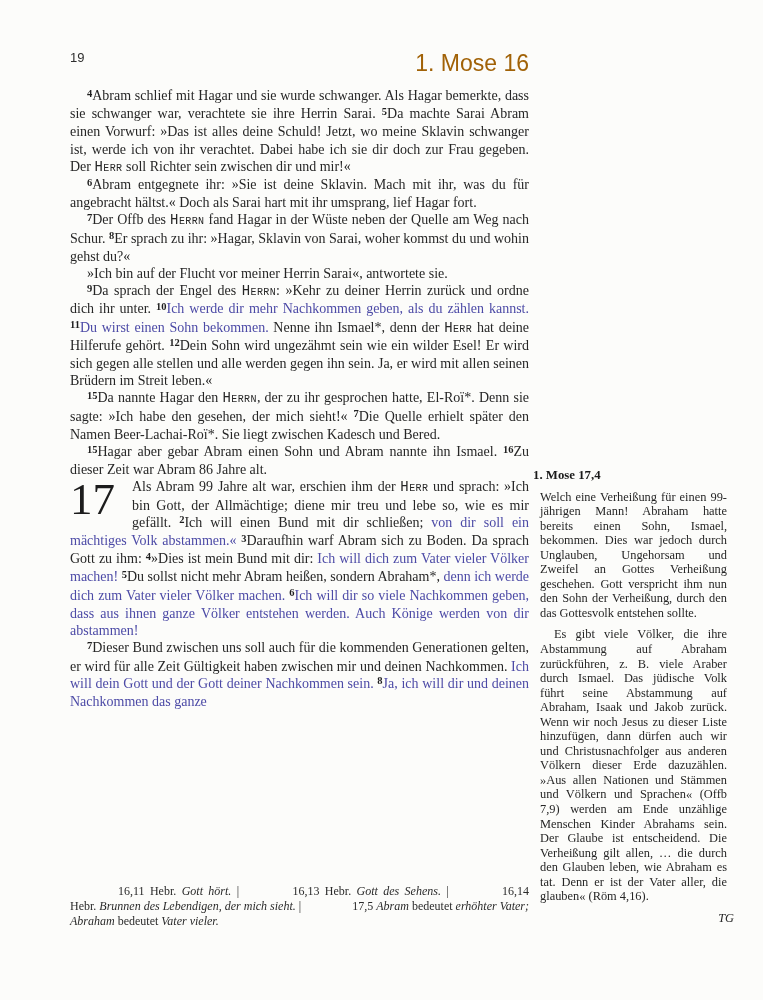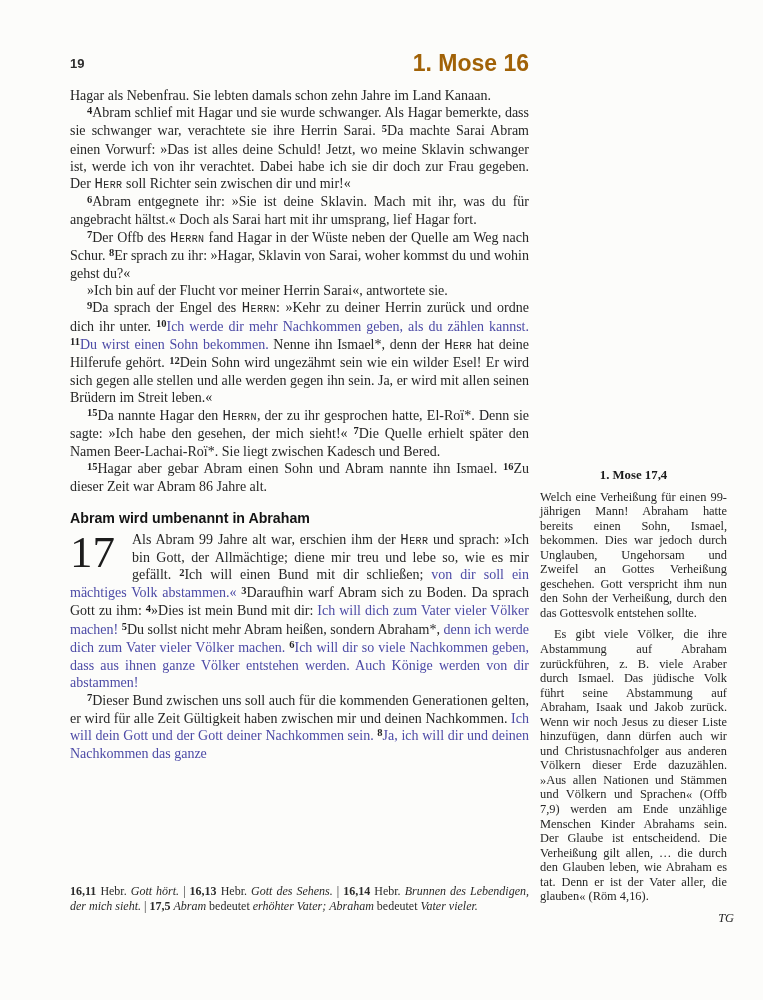--- a/index.html
+++ b/index.html
@@ -13,23 +13,22 @@
     font-family: "Liberation Serif", serif;
   }
 
   
   .hdr {
     position: absolute;
     left: 70px; top: 50px;
     width: 459px;
     display: flex;
     justify-content: space-between;
-    align-items: center;
+    align-items: flex-start;
     font-family: "Liberation Sans", sans-serif;
-    font-weight: bold;
   }
   .hdr .pno { font-size: 13px; color: #2e2e2e; }
   .hdr .rhead { font-size: 23px; color: #a16207; }
 
   
   .main-col {
     position: absolute;
     left: 70px; top: 87px;
     width: 459px;
     font-size: 14px;
@@ -58,21 +57,21 @@
     margin: 3px 17px 0 0;
     font-weight: 400;
   }
 
   
   .r-n  { }
   .r-v  { font-weight: 700; font-size: 10.5px; position: relative; top: -3.5px; color: #1e1e1e; }
   .r-a  { color: #4c4aa6; }
   .r-sc { font-variant: small-caps; letter-spacing: 0.4px; font-family: Liberation Mono, monospace; }
   .r-i  { font-style: italic; }
-  .r-b  { font-weight: 700; }
+  .r-b  { font-weight: 400; margin-left: 48px; }
 
   
   .footnotes {
     position: absolute;
     left: 70px; top: 884px;
     width: 459px;
     font-size: 12px;
     line-height: 15.2px;
     text-align: justify;
     color: #2a2a2a;
@@ -86,21 +85,21 @@
     font-size: 12.4px;
     line-height: 14.55px;
     text-align: justify;
     hyphens: auto;
     color: #262626;
   }
   .sidebar h3 {
     font-size: 12.8px;
     font-weight: 700;
     margin: 0 0 1px 0;
-    text-align: center;
+    text-align: left;
     color: #1a1a1a;
   }
   .sidebar p { margin: 7px; }
   .sidebar p.indent { text-indent: 14px; }
   .sidebar .sig {
     text-align: right;
     font-style: italic;
     margin-top: 2px;
   }
 </style>
@@ -109,31 +108,29 @@
 
 <div class="page">
 
   <div class="hdr">
     <span class="pno">19</span>
     <span class="rhead">1. Mose 16</span>
   </div>
 
   <div class="main-col">
     <div>
-        <p><span class="r-n">Hagar als Nebenfrau. Sie lebten damals schon zehn Jahre im Land Kanaan.</span></p>
         <p class="indent"><span class="r-v">4</span><span class="r-n">Abram schlief mit Hagar und sie wurde schwanger. Als Hagar bemerkte, dass sie schwanger war, verachtete sie ihre Herrin Sarai. </span><span class="r-v">5</span><span class="r-n">Da machte Sarai Abram einen Vorwurf: »Das ist alles deine Schuld! Jetzt, wo meine Sklavin schwanger ist, werde ich von ihr verachtet. Dabei habe ich sie dir doch zur Frau gegeben. Der </span><span class="r-sc">Herr</span><span class="r-n"> soll Richter sein zwischen dir und mir!«</span></p>
         <p class="indent"><span class="r-v">6</span><span class="r-n">Abram entgegnete ihr: »Sie ist deine Sklavin. Mach mit ihr, was du für angebracht hältst.« Doch als Sarai hart mit ihr umsprang, lief Hagar fort.</span></p>
         <p class="indent"><span class="r-v">7</span><span class="r-n">Der Offb des </span><span class="r-sc">Herrn</span><span class="r-n"> fand Hagar in der Wüste neben der Quelle am Weg nach Schur. </span><span class="r-v">8</span><span class="r-n">Er sprach zu ihr: »Hagar, Sklavin von Sarai, woher kommst du und wohin gehst du?«</span></p>
         <p class="indent"><span class="r-n">»Ich bin auf der Flucht vor meiner Herrin Sarai«, antwortete sie.</span></p>
         <p class="indent"><span class="r-v">9</span><span class="r-n">Da sprach der Engel des </span><span class="r-sc">Herrn</span><span class="r-n">: »Kehr zu deiner Herrin zurück und ordne dich ihr unter. </span><span class="r-v">10</span><span class="r-a">Ich werde dir mehr Nachkommen geben, als du zählen kannst. </span><span class="r-v">11</span><span class="r-a">Du wirst einen Sohn bekommen.</span><span class="r-n"> Nenne ihn Ismael*, denn der </span><span class="r-sc">Herr</span><span class="r-n"> hat deine Hilferufe gehört. </span><span class="r-v">12</span><span class="r-n">Dein Sohn wird ungezähmt sein wie ein wilder Esel! Er wird sich gegen alle stellen und alle werden gegen ihn sein. Ja, er wird mit allen seinen Brüdern im Streit leben.«</span></p>
         <p class="indent"><span class="r-v">15</span><span class="r-n">Da nannte Hagar den </span><span class="r-sc">Herrn</span><span class="r-n">, der zu ihr gesprochen hatte, El-Roï*. Denn sie sagte: »Ich habe den gesehen, der mich sieht!« </span><span class="r-v">7</span><span class="r-n">Die Quelle erhielt später den Namen Beer-Lachai-Roï*. Sie liegt zwischen Kadesch und Bered.</span></p>
         <p class="indent"><span class="r-v">15</span><span class="r-n">Hagar aber gebar Abram einen Sohn und Abram nannte ihn Ismael. </span><span class="r-v">16</span><span class="r-n">Zu dieser Zeit war Abram 86 Jahre alt.</span></p>
       </div>
 
-    <h2 class="section-heading">Abram wird umbenannt in Abraham</h2>
 
     <p><span class="chapnum">17</span><span><span class="r-n">Als Abram 99 Jahre alt war, erschien ihm der </span><span class="r-sc">Herr</span><span class="r-n"> und sprach: »Ich bin Gott, der Allmächtige; diene mir treu und lebe so, wie es mir gefällt. </span><span class="r-v">2</span><span class="r-n">Ich will einen Bund mit dir schließen; </span><span class="r-a">von dir soll ein mächtiges Volk abstammen.«</span><span class="r-n"> </span><span class="r-v">3</span><span class="r-n">Daraufhin warf Abram sich zu Boden. Da sprach Gott zu ihm: </span><span class="r-v">4</span><span class="r-n">»Dies ist mein Bund mit dir: </span><span class="r-a">Ich will dich zum Vater vieler Völker machen!</span><span class="r-n"> </span><span class="r-v">5</span><span class="r-n">Du sollst nicht mehr Abram heißen, sondern Abraham*, </span><span class="r-a">denn ich werde dich zum Vater vieler Völker machen. </span><span class="r-v">6</span><span class="r-a">Ich will dir so viele Nachkommen geben, dass aus ihnen ganze Völker entstehen werden. Auch Könige werden von dir abstammen!</span></span></p>
 
     <div>
         <p class="indent"><span class="r-v">7</span><span class="r-n">Dieser Bund zwischen uns soll auch für die kommenden Generationen gelten, er wird für alle Zeit Gültigkeit haben zwischen mir und deinen Nachkommen. </span><span class="r-a">Ich will dein Gott und der Gott deiner Nachkommen sein. </span><span class="r-v">8</span><span class="r-a">Ja, ich will dir und deinen Nachkommen das ganze</span></p>
       </div>
   </div>
 
   <div class="footnotes"><span class="r-b">16,11</span><span class="r-n"> Hebr. </span><span class="r-i">Gott hört.</span><span class="r-n"> | </span><span class="r-b">16,13</span><span class="r-n"> Hebr. </span><span class="r-i">Gott des Sehens.</span><span class="r-n"> | </span><span class="r-b">16,14</span><span class="r-n"> Hebr. </span><span class="r-i">Brunnen des Lebendigen, der mich sieht.</span><span class="r-n"> | </span><span class="r-b">17,5</span><span class="r-n"> </span><span class="r-i">Abram</span><span class="r-n"> bedeutet </span><span class="r-i">erhöhter Vater;</span><span class="r-n"> </span><span class="r-i">Abraham</span><span class="r-n"> bedeutet </span><span class="r-i">Vater vieler.</span></div>
 

